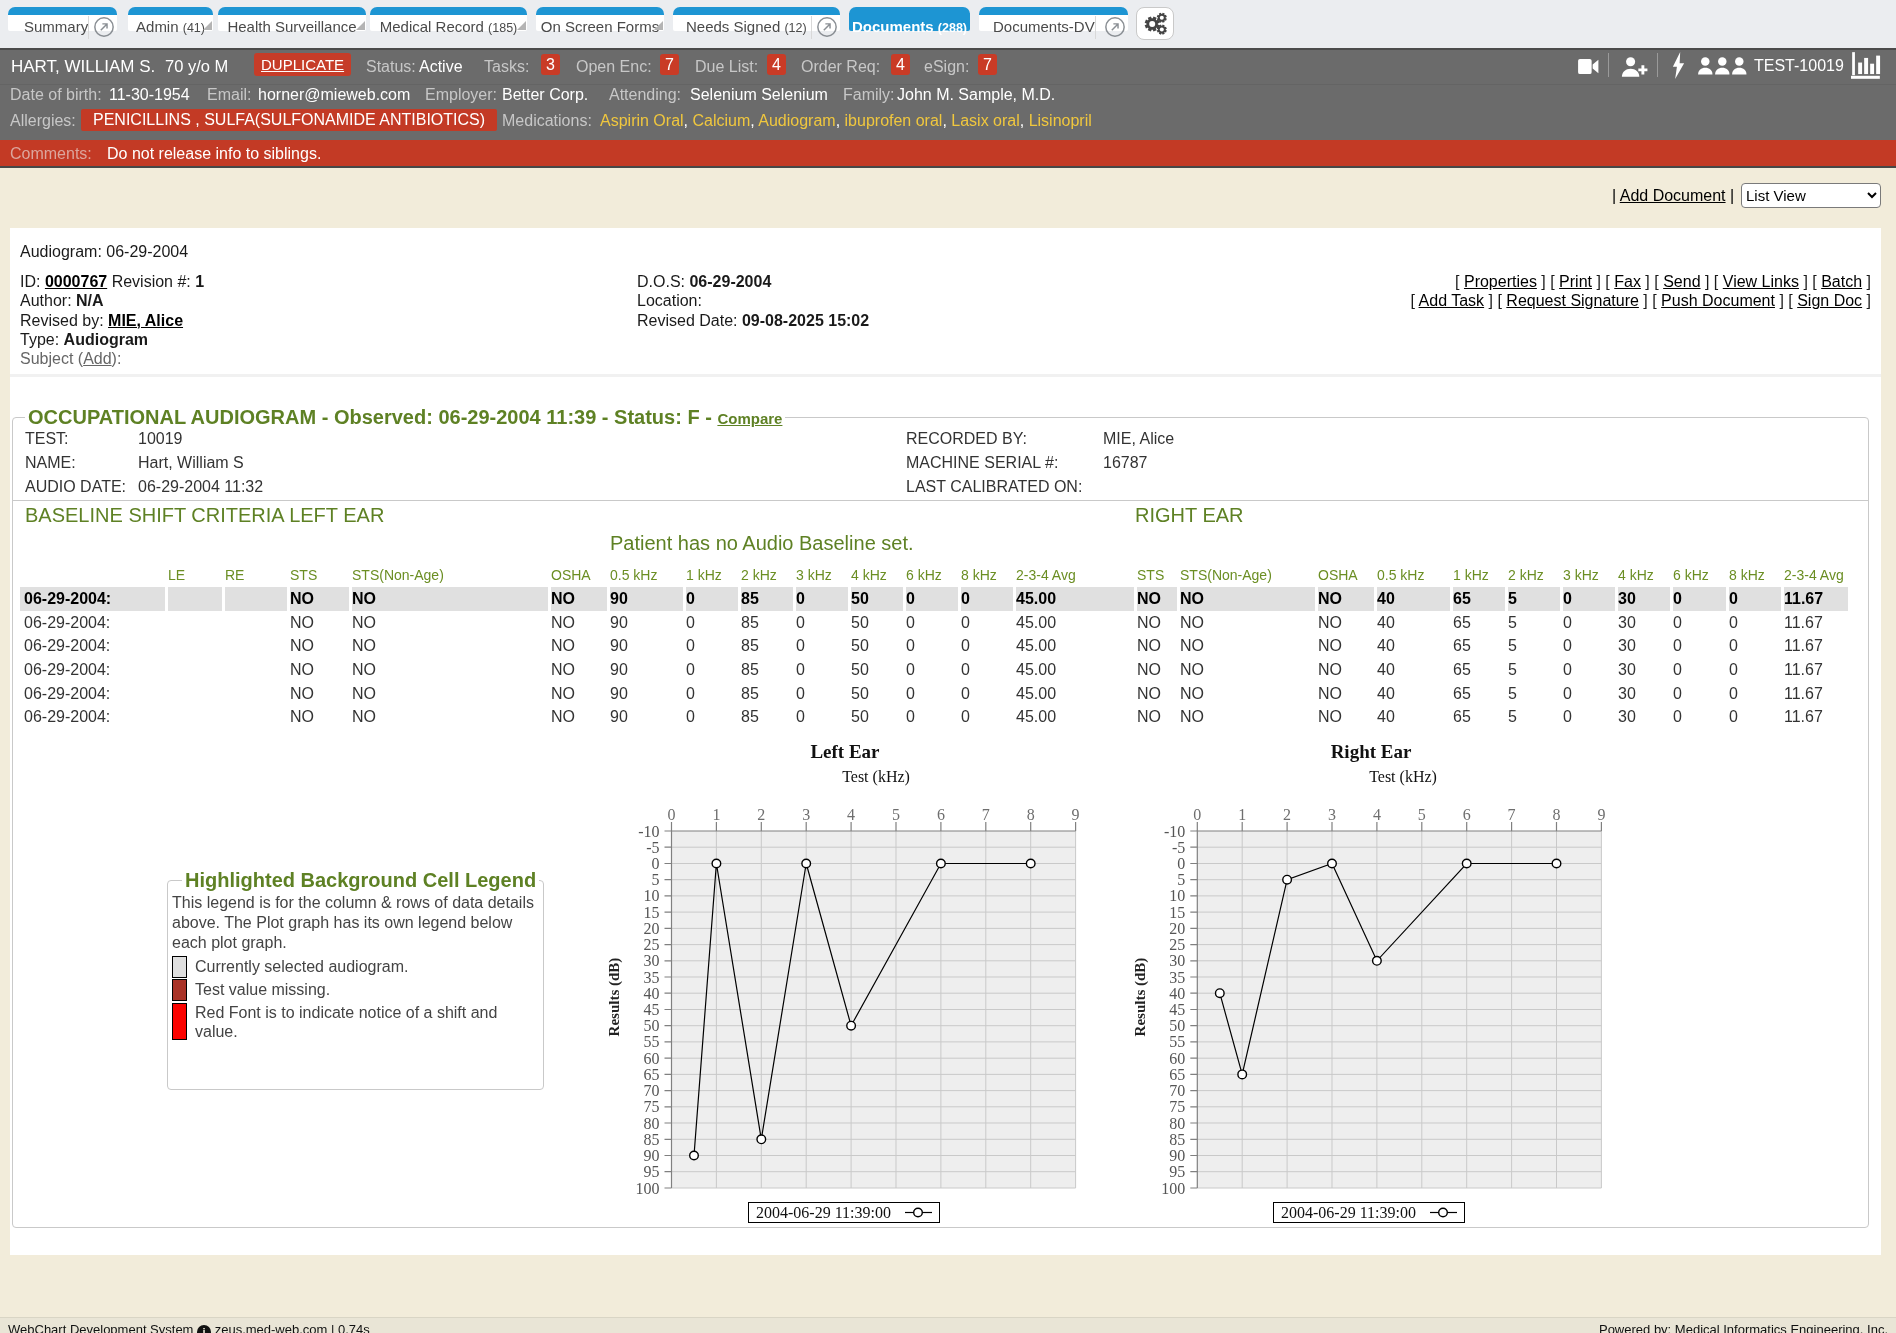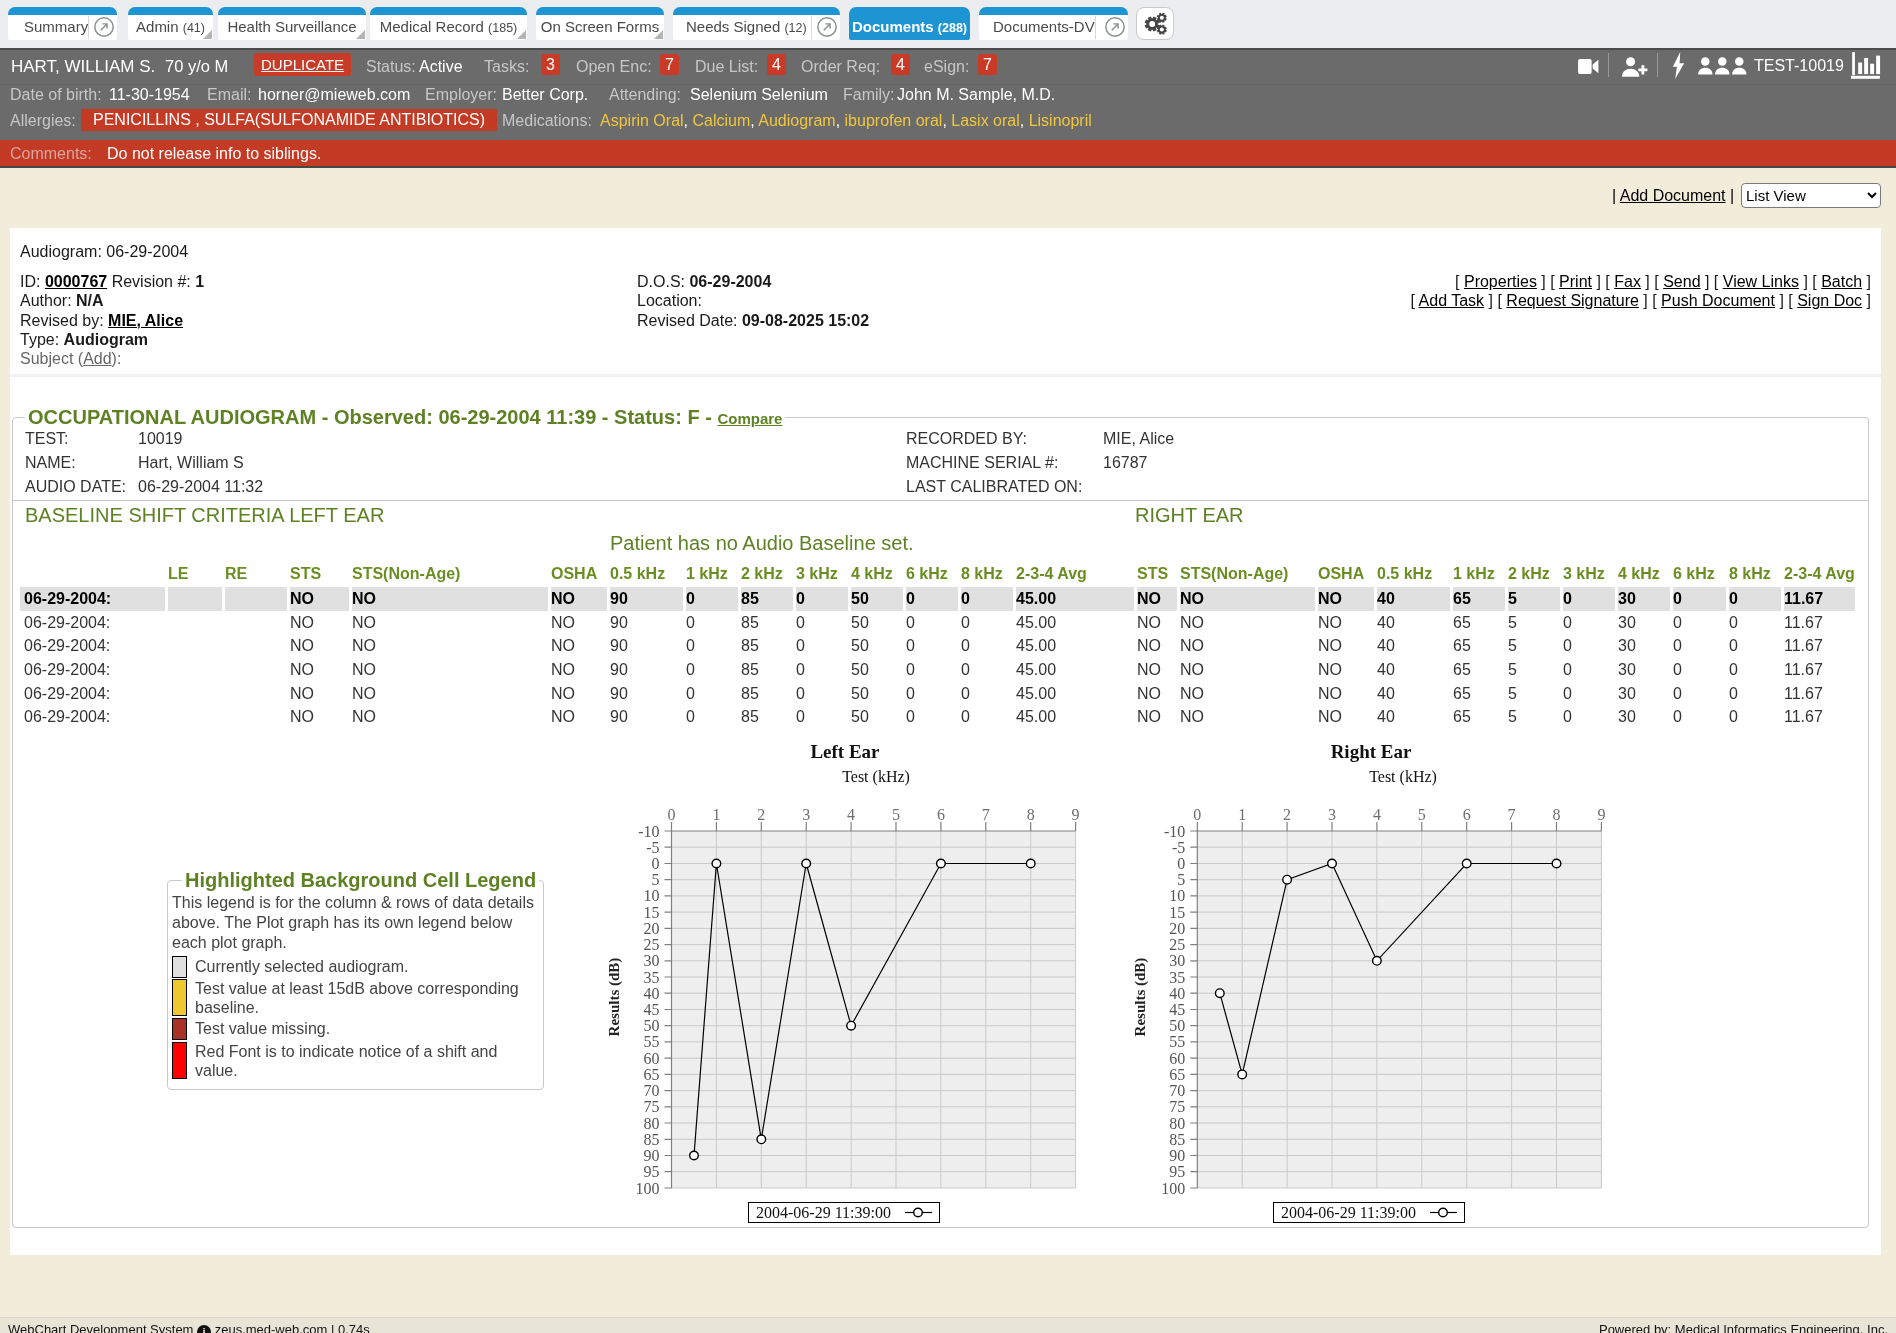--- a/index.html
+++ b/index.html
@@ -1,36 +1,36 @@
 <!DOCTYPE html>
 <html><head><meta charset="utf-8"><style>
 * { margin:0; padding:0; box-sizing:border-box; }
 html,body { width:1896px; height:1333px; background:#f2ecda; font-family:"Liberation Sans",sans-serif; font-size:16px; overflow:hidden; position:relative; }
 .abs { position:absolute; }
 .w { color:#fff; }
 #tabbar { position:absolute; left:0; top:0; width:1896px; height:48px; background:#ebedf0; }
-.tab { position:absolute; top:7px; height:33px; background:#fff; border-radius:7px 7px 2px 2px; border-top:8px solid #1d95d3; color:#4a4a4a; font-size:15px; line-height:24px; text-align:center; white-space:nowrap; }
+.tab { position:absolute; top:7px; height:24px; background:#fff; border-radius:7px 7px 2px 2px; border-top:8px solid #1d95d3; color:#4a4a4a; font-size:15px; line-height:24px; text-align:center; white-space:nowrap; }
 .tab .tc { font-size:12.5px; }
 .tab.act { background:#1d95d3; color:#fff; font-weight:bold; }
 .tdv { position:absolute; top:1px; width:1px; height:23px; background:#d9d9d9; }
 .ca { position:absolute; right:2px; top:1px; }
 .tri { position:absolute; right:1px; bottom:1px; width:0; height:0; border-left:9px solid transparent; border-bottom:9px solid #b4b4b4; }
 #pbar { position:absolute; left:0; top:48px; width:1896px; height:92px; background:#6b6b6b; color:#fff; border-top:2px solid #4b4b4b; }
 .lb { color:#c7c7c7; }
 .rbox { background:#c93b26; color:#fff; border-radius:3px; padding:2px 5px; }
 #comments { position:absolute; left:0; top:140px; width:1896px; height:28px; background:#c33a25; border-bottom:2px solid #474747; }
 #panel1 { position:absolute; left:10px; top:228px; width:1871px; height:1027px; background:#fff; }
 #panel2 { position:absolute; left:10px; top:377px; width:1871px; height:878px; }
 a.k { color:#000; text-decoration:underline;text-align:right; }
 fieldset { position:absolute; border:1px solid #c9c9c9; border-radius:4px; }
 legend { margin-left:12px; padding:0 3px; color:#5e8124; font-weight:bold; white-space:nowrap; }
 #audtbl { position:absolute; left:17px; top:560px; border-collapse:separate; border-spacing:3px 0; table-layout:fixed; font-size:16px; color:#333; }
 #audtbl td:first-child { padding-left:4px; }
 #audtbl td { padding:0; white-space:nowrap; overflow:visible; height:23.7px; vertical-align:middle; }
-#hrow td { color:#6b8e23; height:27px; vertical-align:bottom; font-size:16px; padding-bottom:4px;font-weight:bold; }
+#hrow td { color:#6b8e23; height:27px; vertical-align:bottom; font-size:14px; padding-bottom:4px; }
 tr.sel td { background:#e0e0e0; color:#000; font-weight:bold; }
 #footer { position:absolute; left:0; top:1317px; width:1896px; height:16px; background:#e9e5d6; border-top:1px solid #d9d5c5; }
 </style></head><body>
 <div id="tabbar">
     <div class="tab" style="left:8px;width:109px;text-align:left;padding-left:16px;"><span class="tl">Summary</span><i class="tdv" style="left:80px"></i><svg class="ca" width="22" height="22" viewBox="0 0 24 24">
         <circle cx="12" cy="12" r="10" fill="none" stroke="#8a8f94" stroke-width="1.6"></circle>
         <path d="M8.5 15.5 L15 9 M10.2 8.6 L15.3 8.6 L15.3 13.7" fill="none" stroke="#8a8f94" stroke-width="1.6"></path>
       </svg></div>
     <div class="tab" style="left:128px;width:85px;"><span class="tl">Admin</span> <span class="tc">(41)</span><i class="tri"></i></div>
     <div class="tab" style="left:218px;width:148px;"><span class="tl">Health Surveillance</span><i class="tri"></i></div>
@@ -402,26 +402,20 @@
       <table style="border-collapse:collapse;color:#444;font-size:16px">
   <tbody>
           <tr>
             <td style="padding:0">
               <div style="width:15px;height:22px;background:#e0e0e0;border:1px solid #000"></div>
             </td>
             <td style="padding:0 0 0 8px">Currently selected audiogram.</td>
           </tr>
   <tr>
             <td style="padding:1px 0">
-              <div style="width:15px;height:37px;background:#efc72f;border:1px solid #000"></div>
-            </td>
-            <td style="padding:0 0 0 8px;line-height:19px">Test value at least 15dB above corresponding baseline.</td>
-          </tr>
-  <tr>
-            <td style="padding:1px 0">
               <div style="width:15px;height:22px;background:#a93226;border:1px solid #000"></div>
             </td>
             <td style="padding:0 0 0 8px">Test value missing.</td>
           </tr>
   <tr>
             <td style="padding:1px 0">
               <div style="width:15px;height:37px;background:#fb0300;border:1px solid #000"></div>
             </td>
             <td style="padding:0 0 0 8px;line-height:19px">Red Font is to indicate notice of a shift and value.</td>
           </tr>

